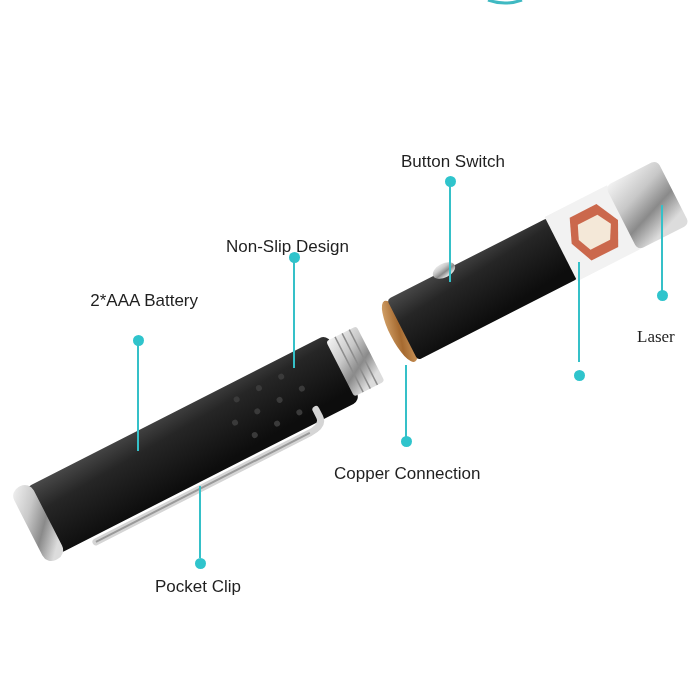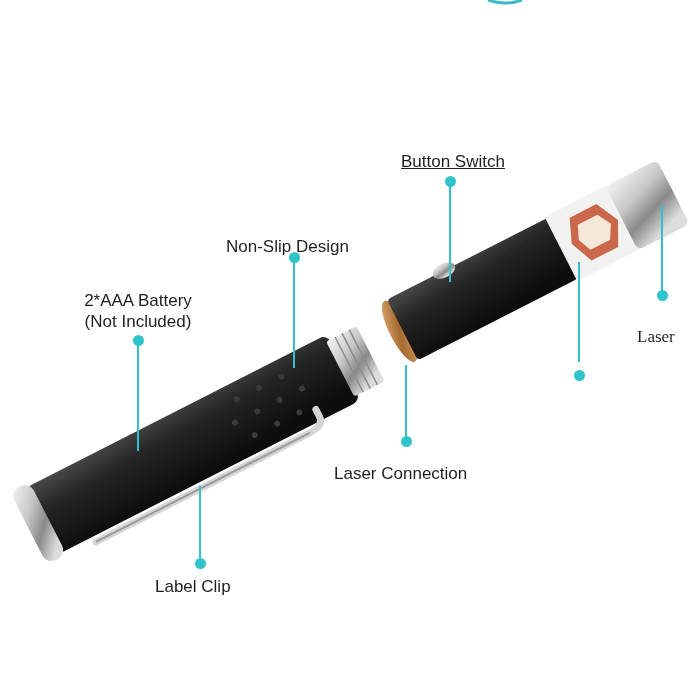--- a/index.html
+++ b/index.html
@@ -1,18 +1,18 @@
 <!DOCTYPE html>
 <html><head>
 <meta charset="utf-8">
 <style>
   html, body { margin:0; padding:0; background:#ffffff; }
   #stage { position:relative; width:700px; height:700px; overflow:hidden; background:#ffffff; font-family:"Liberation Sans", sans-serif; }
   .label { position:absolute; color:#1f1f1f; font-size:17px; line-height:21px; white-space:nowrap; }
-  .label.center { text-align:center; }
+  .label.center { text-align:right; }
   .dot { position:absolute; width:11px; height:11px; border-radius:50%; background:#2fc4cc; }
   .line { position:absolute; width:2px; background:#35c0c8; }
   svg { position:absolute; left:0; top:0; }
 </style>
 </head>
 <body>
 
 <div id="stage">
 
   <svg width="700" height="700" viewBox="0 0 700 700">
@@ -73,43 +73,42 @@
       <ellipse cx="452" cy="236" rx="12" ry="7" fill="url(#metalGrad)"></ellipse>
 
       <rect x="566" y="234" width="70" height="72" fill="#f2f2f2"></rect>
       <polygon points="588,246 618,246 630,270 618,294 588,294 578,270" fill="#c4502f" opacity="0.85"></polygon>
       <polygon points="592,256 614,256 622,270 614,284 592,284 586,270" fill="#f4e8d8"></polygon>
 
       <rect x="634" y="234" width="58" height="72" rx="6" fill="url(#metalGrad)"></rect>
     </g>
   </svg>
 
-  <div class="label" style="left:401px;top:151px;text-decoration:underline;">Button Switch</div>
+  <div class="label" style="left:401px;top:151px;">Button Switch</div>
   <div class="dot" style="left:445px;top:176px;"></div>
   <div class="line" style="left:449px;top:182px;height:100px;"></div>
 
   <div class="label" style="left:226px;top:236px;">Non-Slip Design</div>
   <div class="dot" style="left:289px;top:252px;"></div>
   <div class="line" style="left:293px;top:258px;height:110px;"></div>
 
   <div class="label center" style="left:78px;top:290px;width:120px;">
     <div>2*AAA Battery</div>
-    <div>(Not Included)</div>
   </div>
   <div class="dot" style="left:133px;top:335px;"></div>
   <div class="line" style="left:137px;top:341px;height:110px;"></div>
 
   <div class="line" style="left:661px;top:205px;height:88px;"></div>
   <div class="dot" style="left:657px;top:290px;"></div>
   <div class="label" style="left:637px;top:326px;font-family:Liberation Serif, serif;">Laser</div>
 
   <div class="line" style="left:578px;top:262px;height:100px;"></div>
   <div class="dot" style="left:574px;top:370px;"></div>
 
   <div class="line" style="left:405px;top:365px;height:72px;"></div>
   <div class="dot" style="left:401px;top:436px;"></div>
-  <div class="label" style="left:334px;top:463px;">Laser Connection</div>
+  <div class="label" style="left:334px;top:463px;">Copper Connection</div>
 
   <div class="line" style="left:199px;top:486px;height:72px;"></div>
   <div class="dot" style="left:195px;top:558px;"></div>
-  <div class="label" style="left:155px;top:576px;">Label Clip</div>
+  <div class="label" style="left:155px;top:576px;">Pocket Clip</div>
 
 </div>
 
 </body></html>

